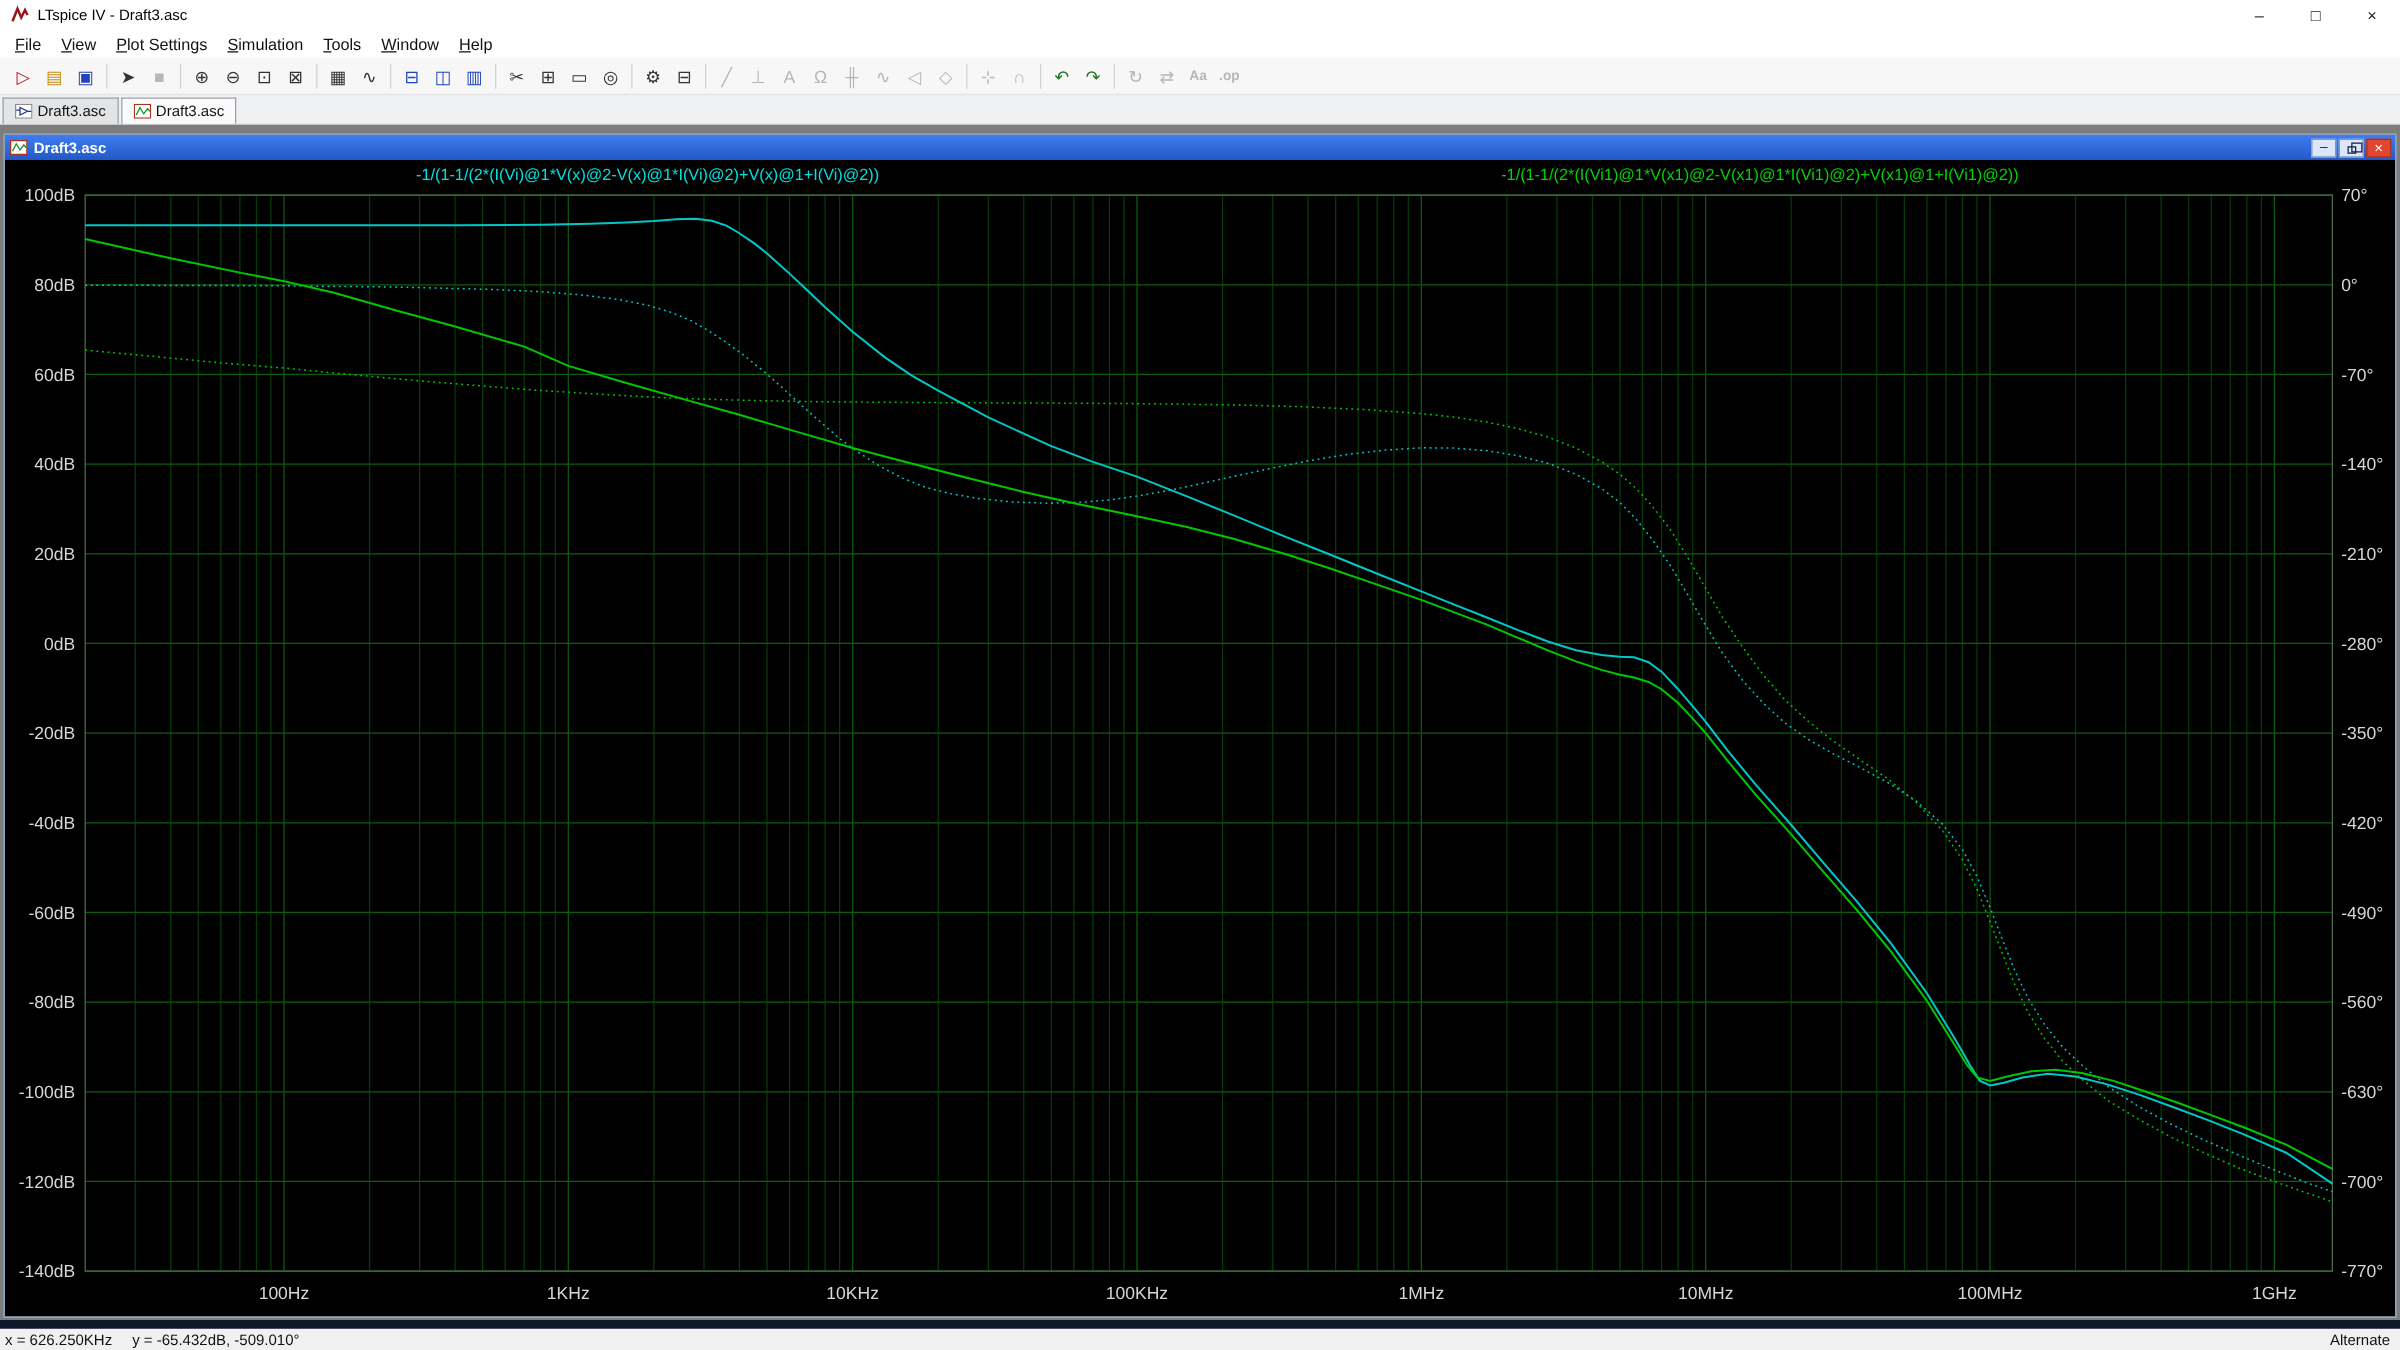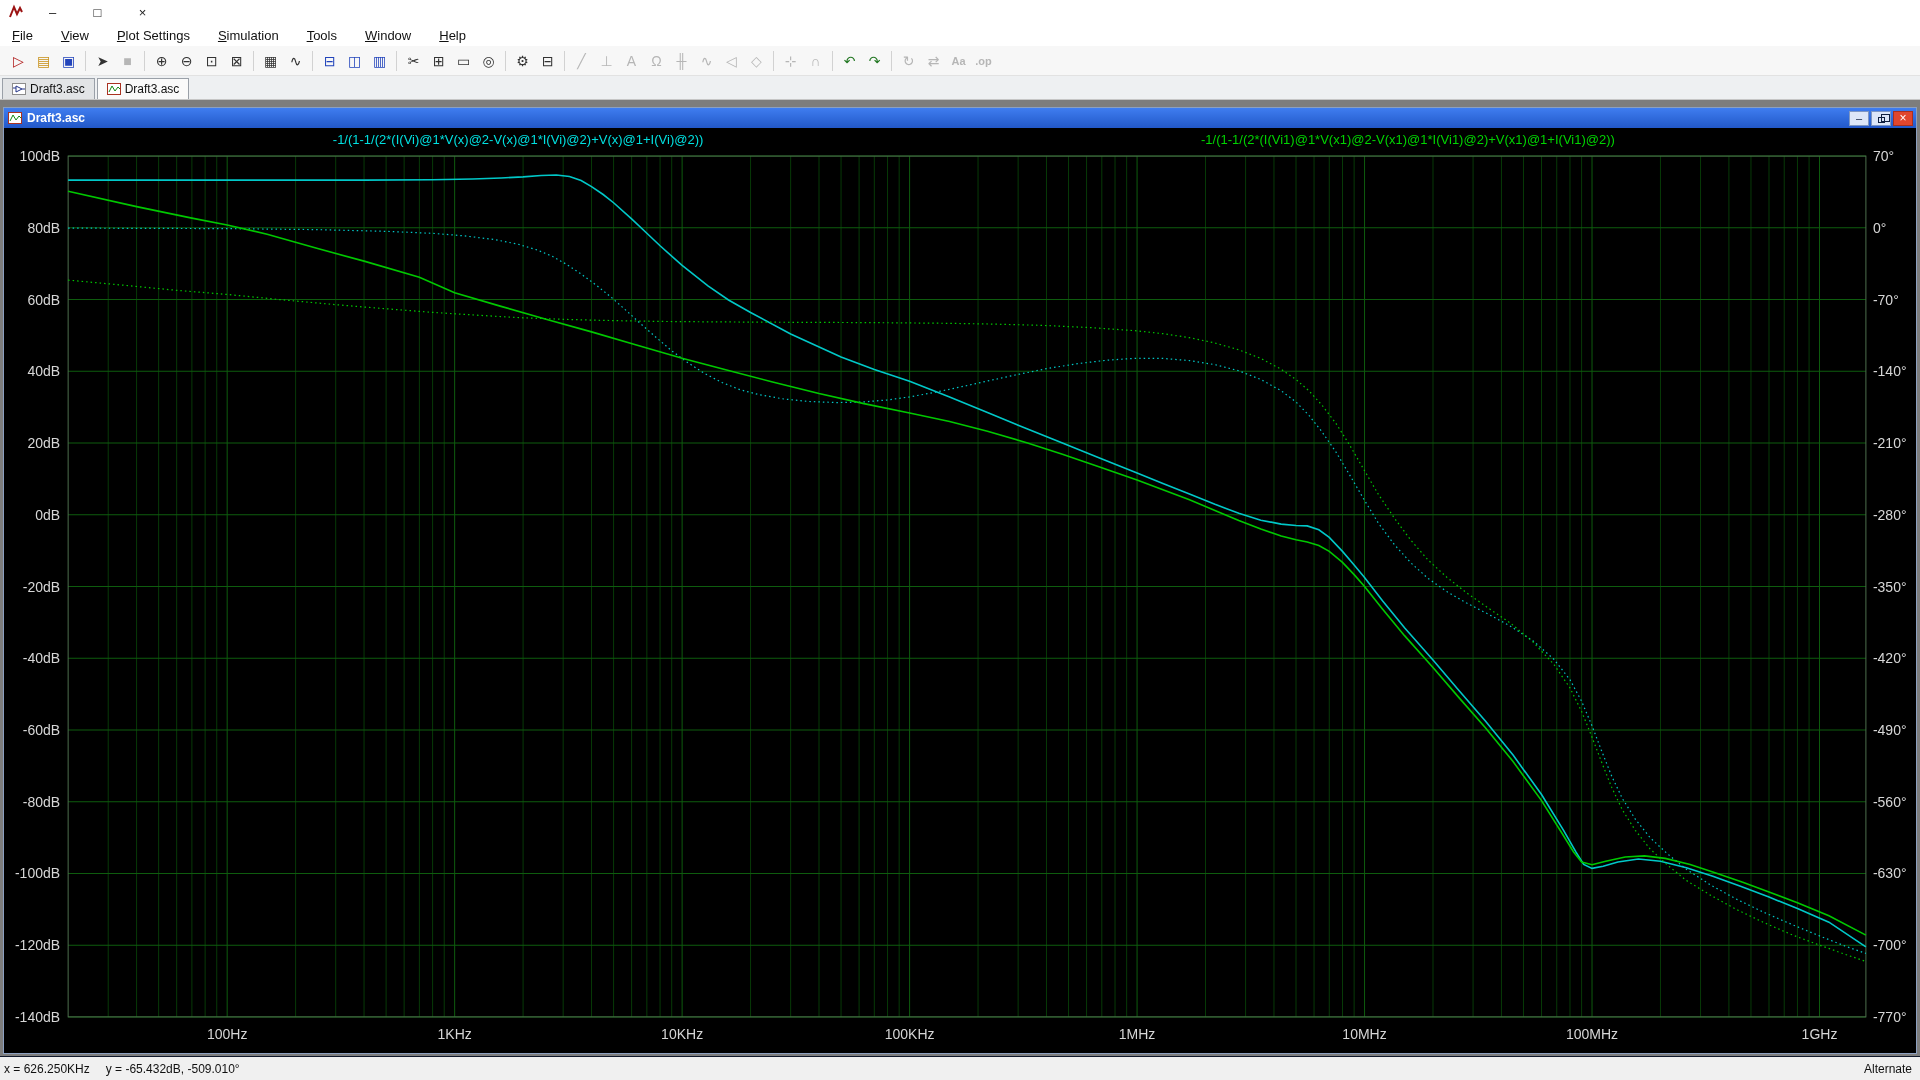--- a/index.html
+++ b/index.html
@@ -9,21 +9,21 @@
   
   .titlebar { position: absolute; top: 0; left: 0; right: 0; height: 24px; background: #ffffff;
     display: flex; align-items: center; }
   .titlebar .logo { margin: 0 6px 0 8px; display: flex; }
   .titlebar .title { font-size: 12px; color: #000; flex: 1; }
   .wctl { width: 45px; height: 24px; display: flex; align-items: center; justify-content: center;
     font-size: 13px; color: #222; }
 
   
   .menubar { position: absolute; top: 24px; left: 0; right: 0; height: 22px; background: #ffffff;
-    display: flex; align-items: center; padding-left: 4px; gap: 12px; }
+    display: flex; align-items: center; padding-left: 4px; }
   .menu-item { padding: 2px 8px; font-size: 13px; color: #111; }
 
   
   .toolbar { position: absolute; top: 46px; left: 0; right: 0; height: 30px; background: #f7f7f7;
     border-bottom: 1px solid #e2e2e2; display: flex; align-items: center; padding-left: 6px; }
   .tb-btn { width: 23px; height: 23px; display: flex; align-items: center; justify-content: center;
     font-size: 14px; margin: 0 1px; border: 1px solid transparent; border-radius: 2px; color: #333; }
   .tb-btn.sm { font-size: 11px; font-weight: bold; }
   .tb-btn.off { color: #b6b6b6 !important; }
   .tb-sep { width: 1px; height: 20px; background: #d2d2d2; margin: 0 4px; }
@@ -48,34 +48,35 @@
   .restore-box { position: relative; width: 7px; height: 6px; border: 1px solid #102040; margin-top: 3px; }
   .restore-box::before { content: ""; position: absolute; left: 2px; top: -4px; width: 7px; height: 6px;
     border: 1px solid #102040; }
 
   
   .plot { position: absolute; top: 20px; left: 0; right: 0; bottom: 0; background: #000; }
   .plot svg { position: absolute; inset: 0; width: 100%; height: 100%; }
 
   
   .statusbar { position: absolute; bottom: 0; left: 0; right: 0; height: 24px; background: #f0f0f0;
-    border-top: 1px solid #0f172a; display: flex; align-items: center; font-size: 12px; color: #111;
+    border-top: 7px solid #0f172a; display: flex; align-items: center; font-size: 12px; color: #111;
     padding: 0 8px 0 4px; }
   .statusbar .sx { margin-right: 16px; }
   .statusbar .spacer { flex: 1; }
 </style>
 </head>
 <body>
 
 <div class="titlebar">
   <span class="logo">
     <svg width="16" height="16" viewBox="0 0 16 16">
       <path d="M2 13 L6 3 L9 10 L12 4 L14 8" fill="none" stroke="#9b1313" stroke-width="2"></path>
     </svg>
   </span>
+  <span class="title">LTspice IV - Draft3.asc</span>
   <div class="wctl">–</div>
   <div class="wctl">□</div>
   <div class="wctl">×</div>
 </div>
 
 <div class="menubar">
     <div class="menu-item"><u>F</u>ile</div>
     <div class="menu-item"><u>V</u>iew</div>
     <div class="menu-item"><u>P</u>lot Settings</div>
     <div class="menu-item"><u>S</u>imulation</div>

